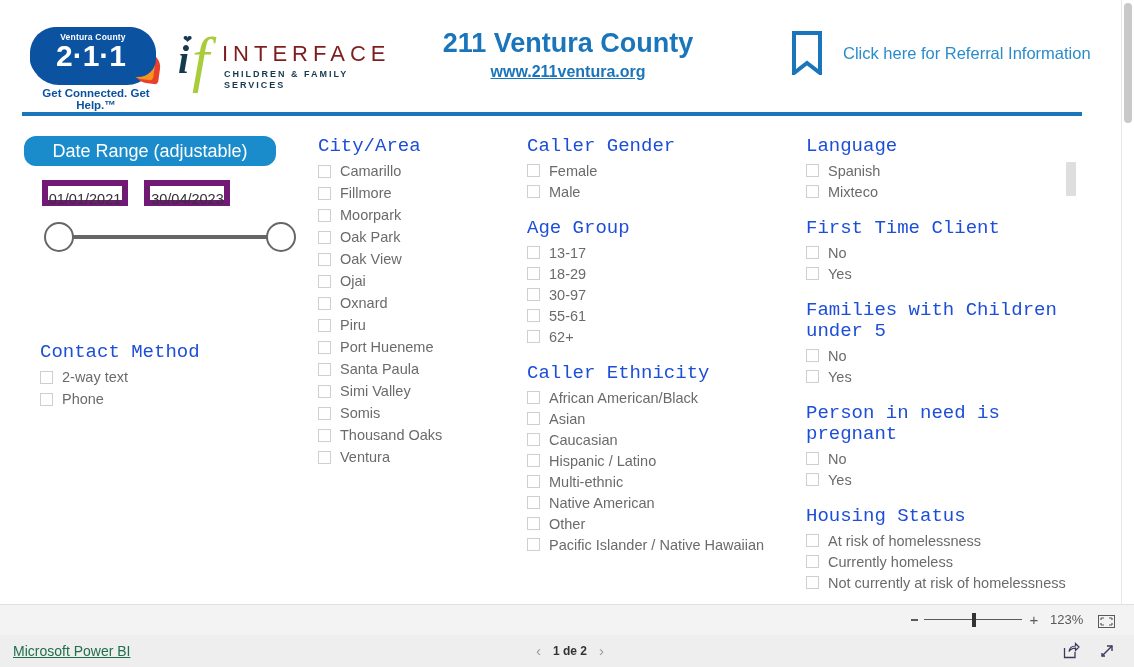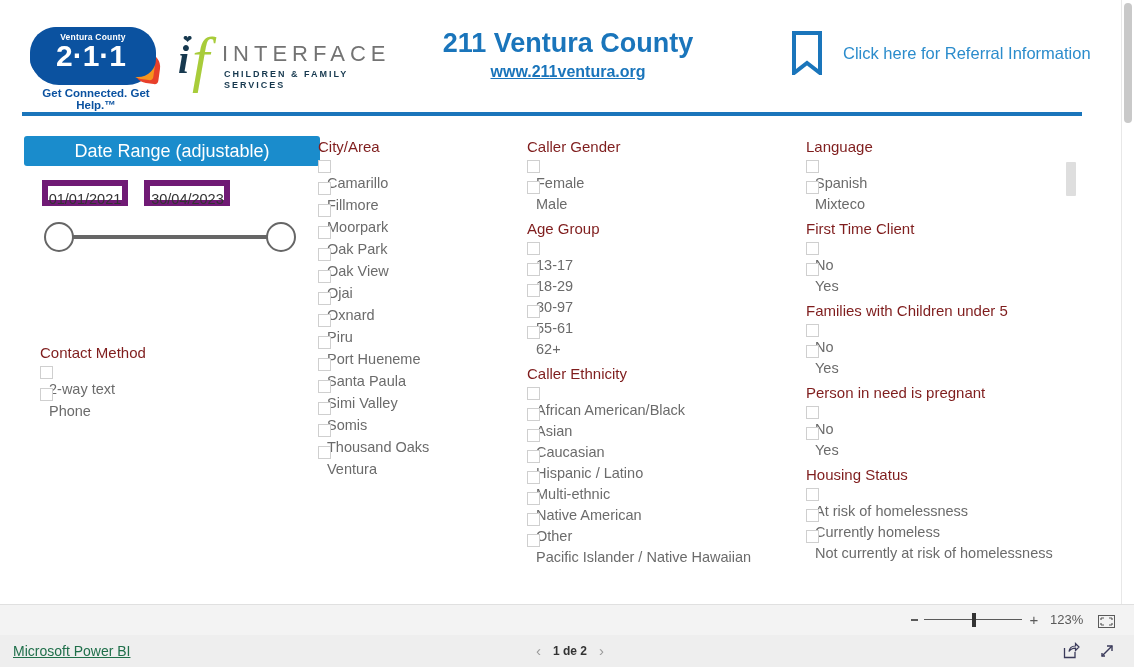--- a/index.html
+++ b/index.html
@@ -136,21 +136,21 @@
     font-size: 62px;
     font-style: italic;
     color: #a8cc3a;
     font-family: "Liberation Serif", serif;
     line-height: 62px;
   }
   .logoif .if-word {
     position: absolute;
     left: 46px; top: 16px;
     font-size: 22px;
-    color: #737373;
+    color: #7f1d1d;
     letter-spacing: 5.0px;
     line-height: 24px;
   }
   .logoif .if-sub {
     position: absolute;
     left: 48px; top: 43px;
     font-size: 9px;
     font-weight: bold;
     color: #17394f;
     letter-spacing: 2.0px;
@@ -204,28 +204,28 @@
   }
 
   
   .col { position: absolute; top: 136px; }
   .col-1 { left: 24px;  width: 280px; }
   .col-2 { left: 318px; width: 200px; }
   .col-3 { left: 527px; width: 270px; }
   .col-4 { left: 806px; width: 280px; }
 
   .daterange-header {
-    width: 296px;
+    width: 252px;
     height: 30px;
     background: #1a8ccc;
     color: #ffffff;
     font-size: 18px;
     text-align: center;
     line-height: 30px;
-    border-radius: 3px;
+    border-radius: 12px;
   }
   .date-inputs {
     position: relative;
     margin-top: 14px;
     margin-left: 18px;
     height: 28px;
   }
   .date-box {
     display: inline-block;
     width: 86px;
@@ -264,31 +264,32 @@
     box-sizing: border-box;
     cursor: pointer;
   }
   .slider .h-left  { left: 0px; }
   .slider .h-right { left: 222px; }
 
   .contact-block { margin-top: 88px; margin-left: 16px; }
 
   
   .group-title {
-    font-size: 15px;
-    color: #7f1d1d;
+    font-size: 19px;
+    color: #1d4ed8;
     line-height: 21px;
     margin-bottom: 3px;
+    font-family: Liberation Mono, monospace;
   }
   .group + .group { margin-top: 16px; }
   .chk-row {
     display: flex;
+    align-items: center;
     height: 22px;
     cursor: pointer;
-    flex-direction: column;
   }
   .chk-box {
     width: 13px; height: 13px;
     border: 1px solid #cfcfcf;
     background: #ffffff;
     box-sizing: border-box;
     flex: 0 0 13px;
   }
   .chk-label {
     margin-left: 9px;

